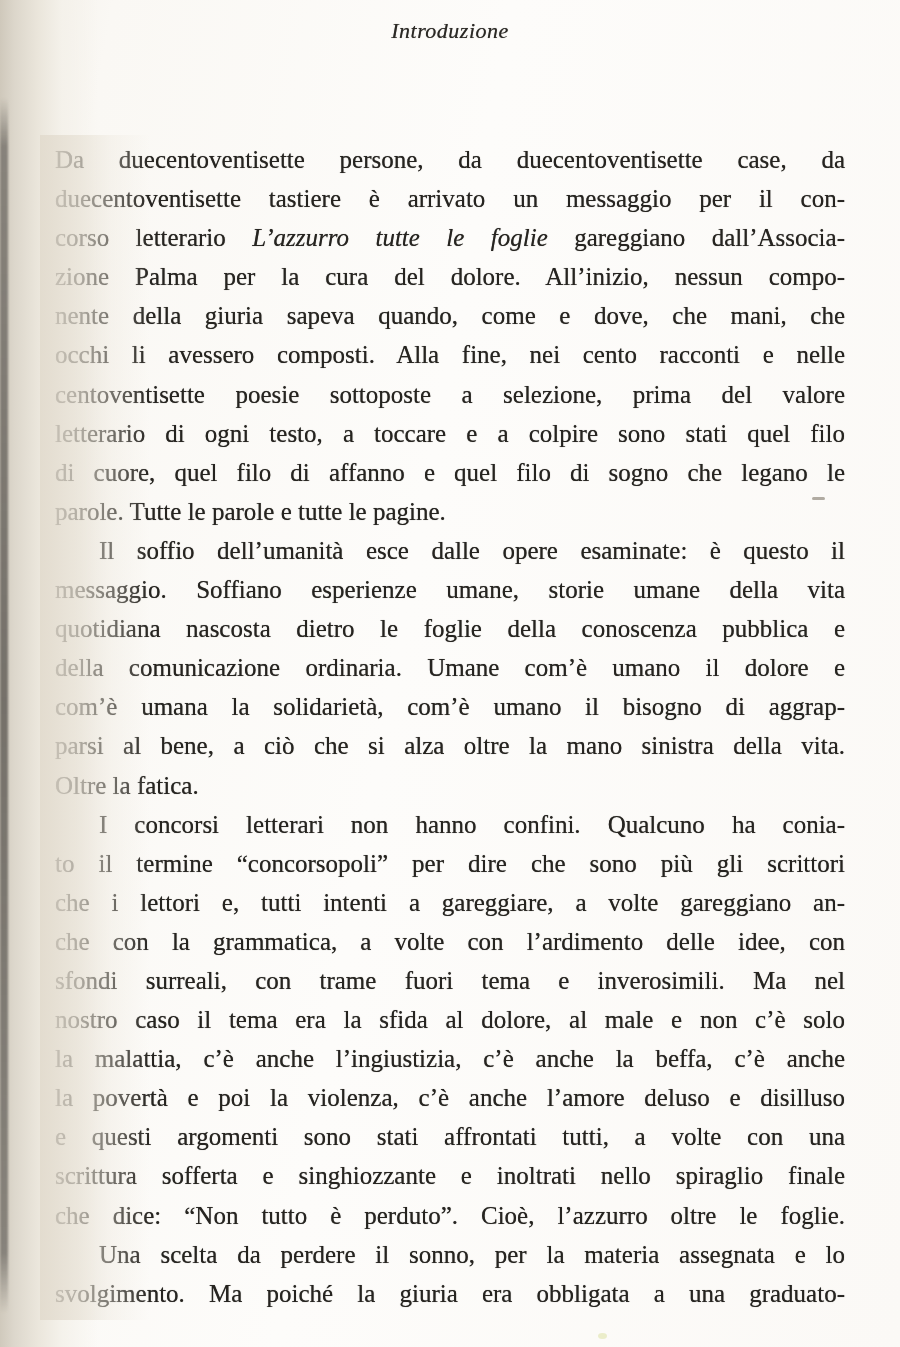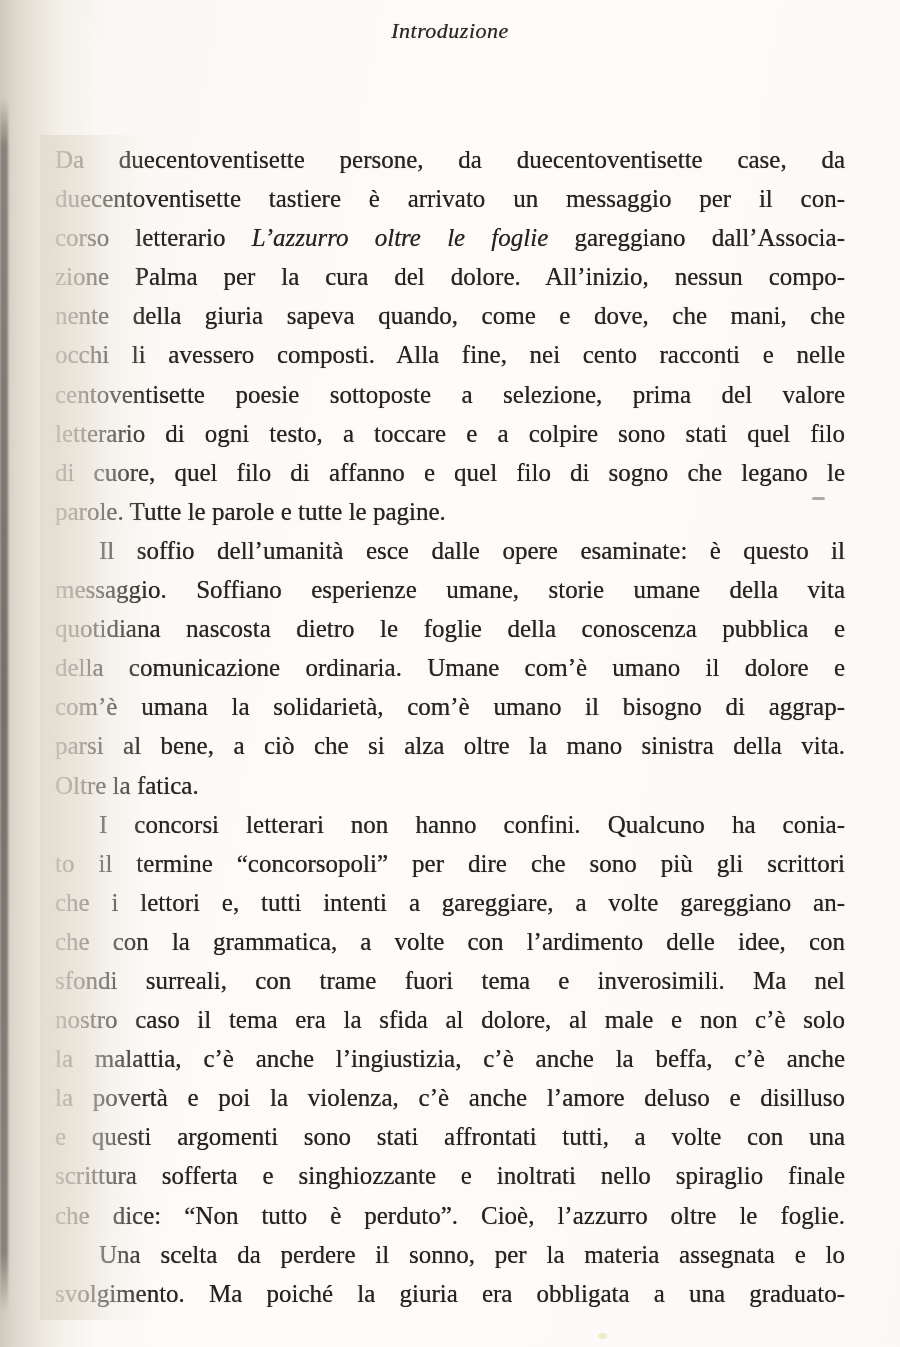--- a/index.html
+++ b/index.html
@@ -109,21 +109,21 @@
 <div class="page">
   <div class="gutter-shadow"></div>
   <div class="edge-line"></div>
 
   <div class="title">Introduzione</div>
 
   <div class="body-text">
       <div>
         <div class="line"><span>Da duecentoventisette persone, da duecentoventisette case, da</span></div>
         <div class="line"><span>duecentoventisette tastiere è arrivato un messaggio per il con-</span></div>
-        <div class="line"><span>corso letterario </span><span class="it">L’azzurro oltre le foglie</span><span> gareggiano dall’Associa-</span></div>
+        <div class="line"><span>corso letterario </span><span class="it">L’azzurro tutte le foglie</span><span> gareggiano dall’Associa-</span></div>
         <div class="line"><span>zione Palma per la cura del dolore. All’inizio, nessun compo-</span></div>
         <div class="line"><span>nente della giuria sapeva quando, come e dove, che mani, che</span></div>
         <div class="line"><span>occhi li avessero composti. Alla fine, nei cento racconti e nelle</span></div>
         <div class="line"><span>centoventisette poesie sottoposte a selezione, prima del valore</span></div>
         <div class="line"><span>letterario di ogni testo, a toccare e a colpire sono stati quel filo</span></div>
         <div class="line"><span>di cuore, quel filo di affanno e quel filo di sogno che legano le</span></div>
         <div class="line end"><span>parole. Tutte le parole e tutte le pagine.</span></div>
       </div>
       <div>
         <div class="line indent"><span>Il soffio dell’umanità esce dalle opere esaminate: è questo il</span></div>

